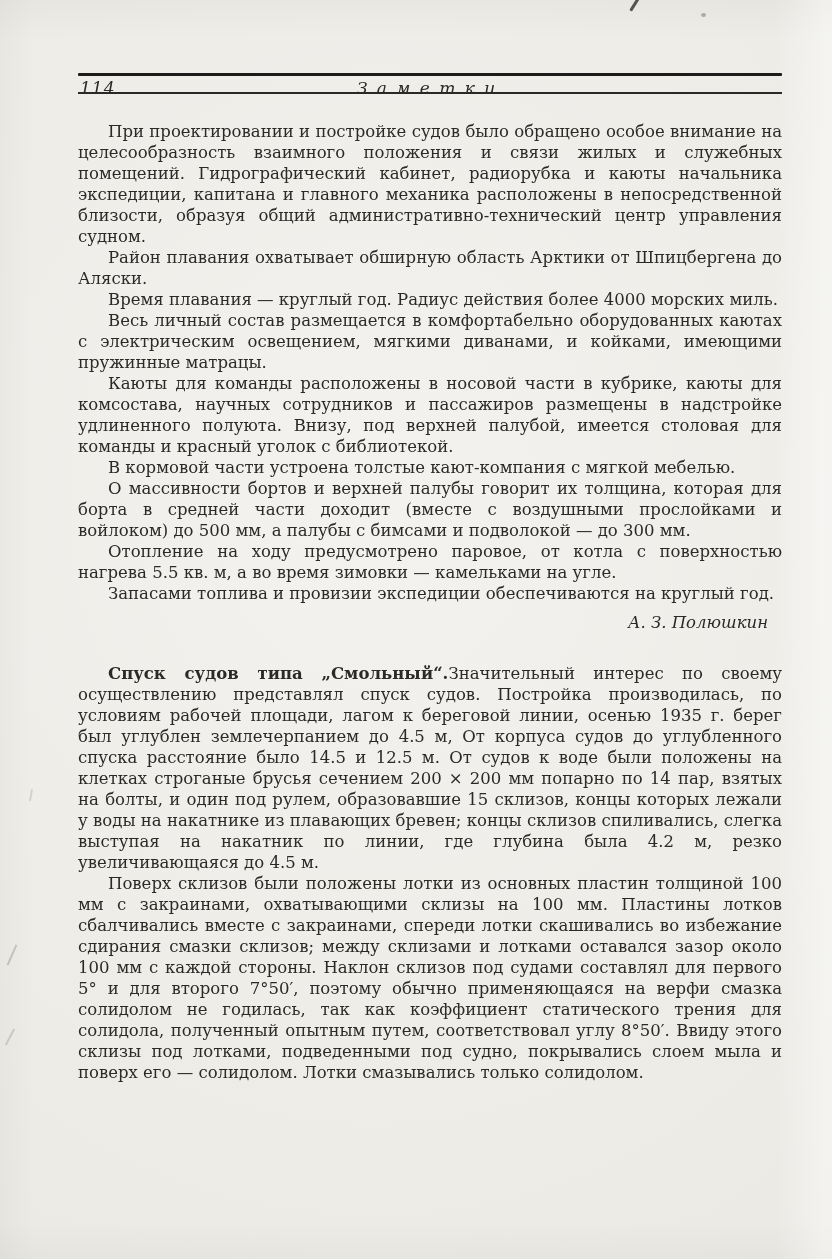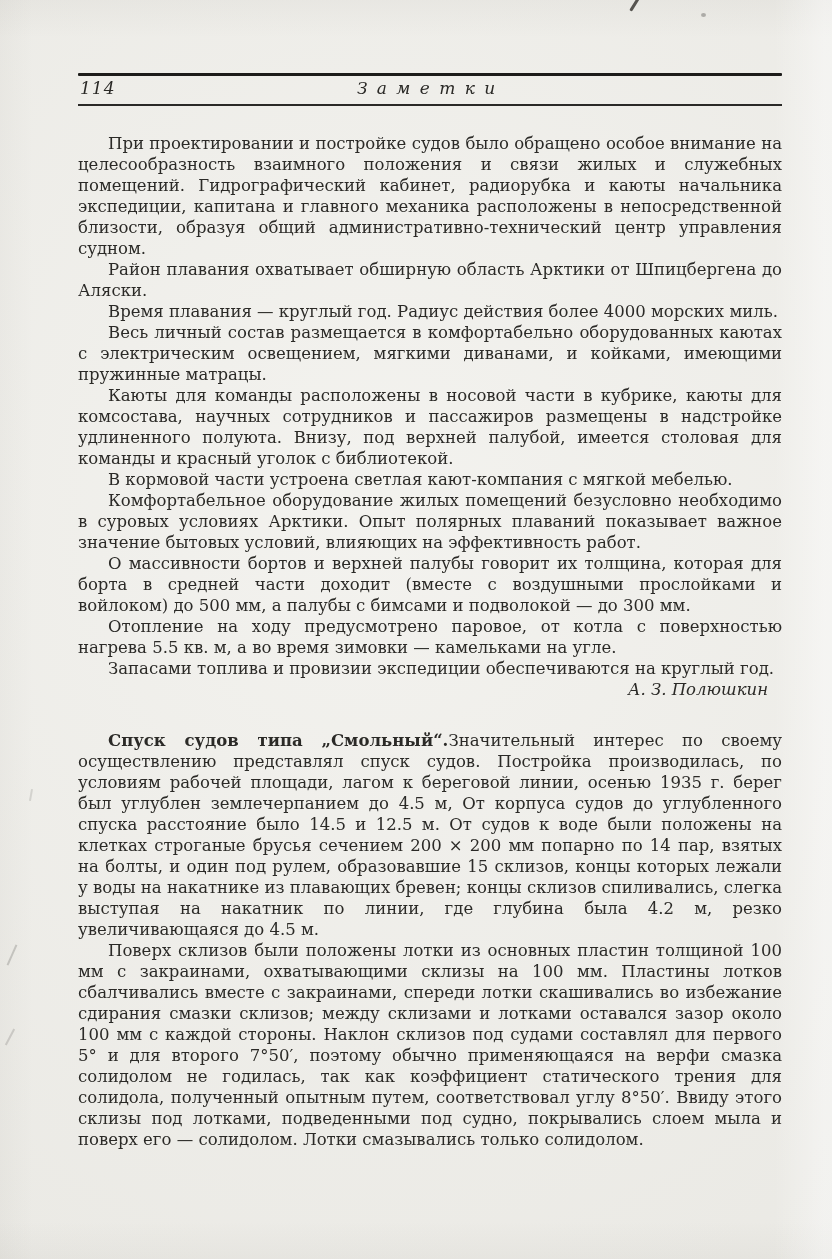--- a/index.html
+++ b/index.html
@@ -17,33 +17,33 @@
       linear-gradient(to bottom, rgba(120,115,105,0.06) 0%, rgba(0,0,0,0) 3%, rgba(0,0,0,0) 97%, rgba(120,115,105,0.05) 100%),
       #efeee9;
   }
   .text-col{
     position:absolute;left:78px;top:73px;width:704px;
     color:#2b2a27;
   }
   .rule-thick{height:3px;background:#1d1c1a;border-radius:1px;}
   .rule-thin{height:2px;background:#2a2927;}
   .header-row{
-    position:relative;height:28px;
+    position:relative;height:16px;
     font-style:italic;font-size:17px;line-height:24px;
   }
   .page-number{position:absolute;left:2px;top:0;letter-spacing:1px;}
   .running-title{
     position:absolute;left:0;right:8px;top:0;text-align:center;
     letter-spacing:0.55em;text-indent:0.55em;font-size:17px;
   }
   .body-text{margin-top:27px;font-size:16.5px;line-height:21px;text-align:justify;}
   .para{margin:0;text-indent:30px;}
   .signature{
     text-align:right;font-style:italic;padding-right:14px;
-    margin-top:0;margin-bottom:30px;font-size:16.5px;
+    margin-top:8px;margin-bottom:30px;font-size:16.5px;
   }
   .lead-title{font-weight:bold;}
   
   .mark{position:absolute;background:#3c3a36;}
   .pen-stroke-top{left:633px;top:-3px;width:3px;height:15px;transform:rotate(32deg);opacity:.85;border-radius:2px;}
   .pen-dot{left:701px;top:13px;width:5px;height:4px;opacity:.35;border-radius:50%;}
   .pencil-1{left:11px;top:944px;width:2px;height:22px;transform:rotate(24deg);opacity:.22;}
   .pencil-2{left:9px;top:1028px;width:2px;height:18px;transform:rotate(28deg);opacity:.18;}
   .pencil-3{left:30px;top:789px;width:2px;height:12px;transform:rotate(10deg);opacity:.15;}
 </style>
@@ -71,22 +71,21 @@
 
   <div class="body-text">
 
     <section>
       <div>
           <p class="para">При проектировании и постройке судов было обращено особое внимание на целесообразность взаимного положения и связи жилых и служебных помещений. Гидрографический кабинет, радиорубка и каюты начальника экспедиции, капитана и главного механика расположены в непосредственной близости, образуя общий административно-технический центр управления судном.</p>
           <p class="para">Район плавания охватывает обширную область Арктики от Шпицбергена до Аляски.</p>
           <p class="para">Время плавания — круглый год. Радиус действия более 4000 морских миль.</p>
           <p class="para">Весь личный состав размещается в комфортабельно оборудованных каютах с электрическим освещением, мягкими диванами, и койками, имеющими пружинные матрацы.</p>
           <p class="para">Каюты для команды расположены в носовой части в кубрике, каюты для комсостава, научных сотрудников и пассажиров размещены в надстройке удлиненного полуюта. Внизу, под верхней палубой, имеется столовая для команды и красный уголок с библиотекой.</p>
-          <p class="para">В кормовой части устроена светлая кают-компания с мягкой мебелью.</p>
-          <p class="para">Комфортабельное оборудование жилых помещений безусловно необходимо в суровых условиях Арктики. Опыт полярных плаваний показывает важное значение бытовых условий, влияющих на эффективность работ.</p>
+          <p class="para">В кормовой части устроена толстые кают-компания с мягкой мебелью.</p>
           <p class="para">О массивности бортов и верхней палубы говорит их толщина, которая для борта в средней части доходит (вместе с воздушными прослойками и войлоком) до 500 мм, а палубы с бимсами и подволокой — до 300 мм.</p>
           <p class="para">Отопление на ходу предусмотрено паровое, от котла с поверхностью нагрева 5.5 кв. м, а во время зимовки — камельками на угле.</p>
           <p class="para">Запасами топлива и провизии экспедиции обеспечиваются на круглый год.</p>
         </div>
       <div class="signature">А. З. Полюшкин</div>
     </section>
 
     <section>
       <p class="para"><span class="lead-title">Спуск судов типа „Смольный“.</span><span>Значительный интерес по своему осуществлению представлял спуск судов. Постройка производилась, по условиям рабочей площади, лагом к береговой линии, осенью 1935 г. берег был углублен землечерпанием до 4.5 м, От корпуса судов до углубленного спуска расстояние было 14.5 и 12.5 м. От судов к воде были положены на клетках строганые брусья сечением 200 × 200 мм попарно по 14 пар, взятых на болты, и один под рулем, образовавшие 15 склизов, концы которых лежали у воды на накатнике из плавающих бревен; концы склизов спиливались, слегка выступая на накатник по линии, где глубина была 4.2 м, резко увеличивающаяся до 4.5 м.</span></p>
       <div>

